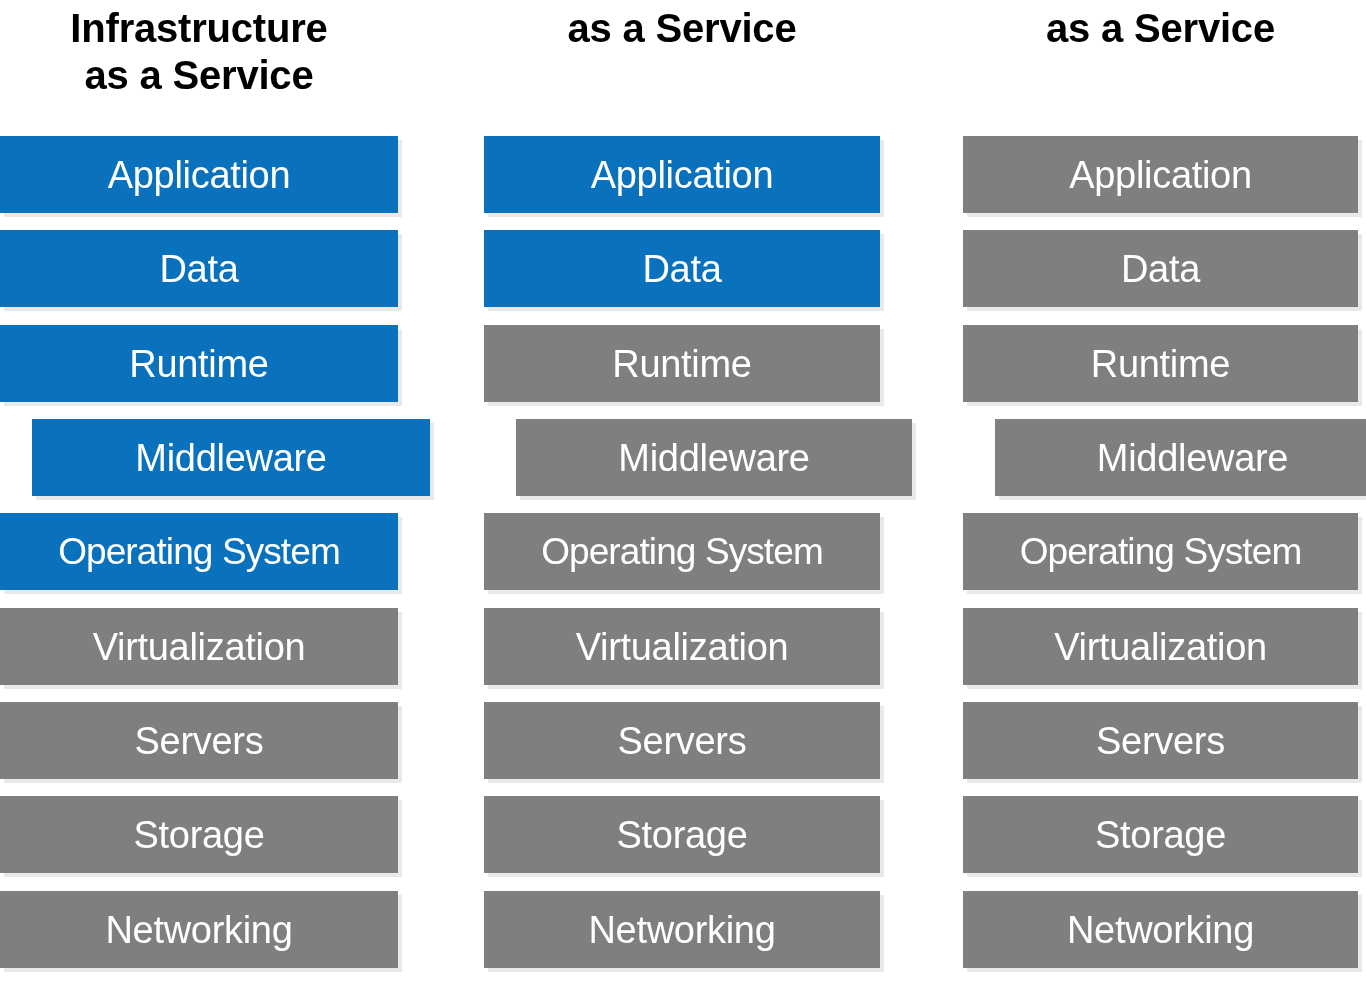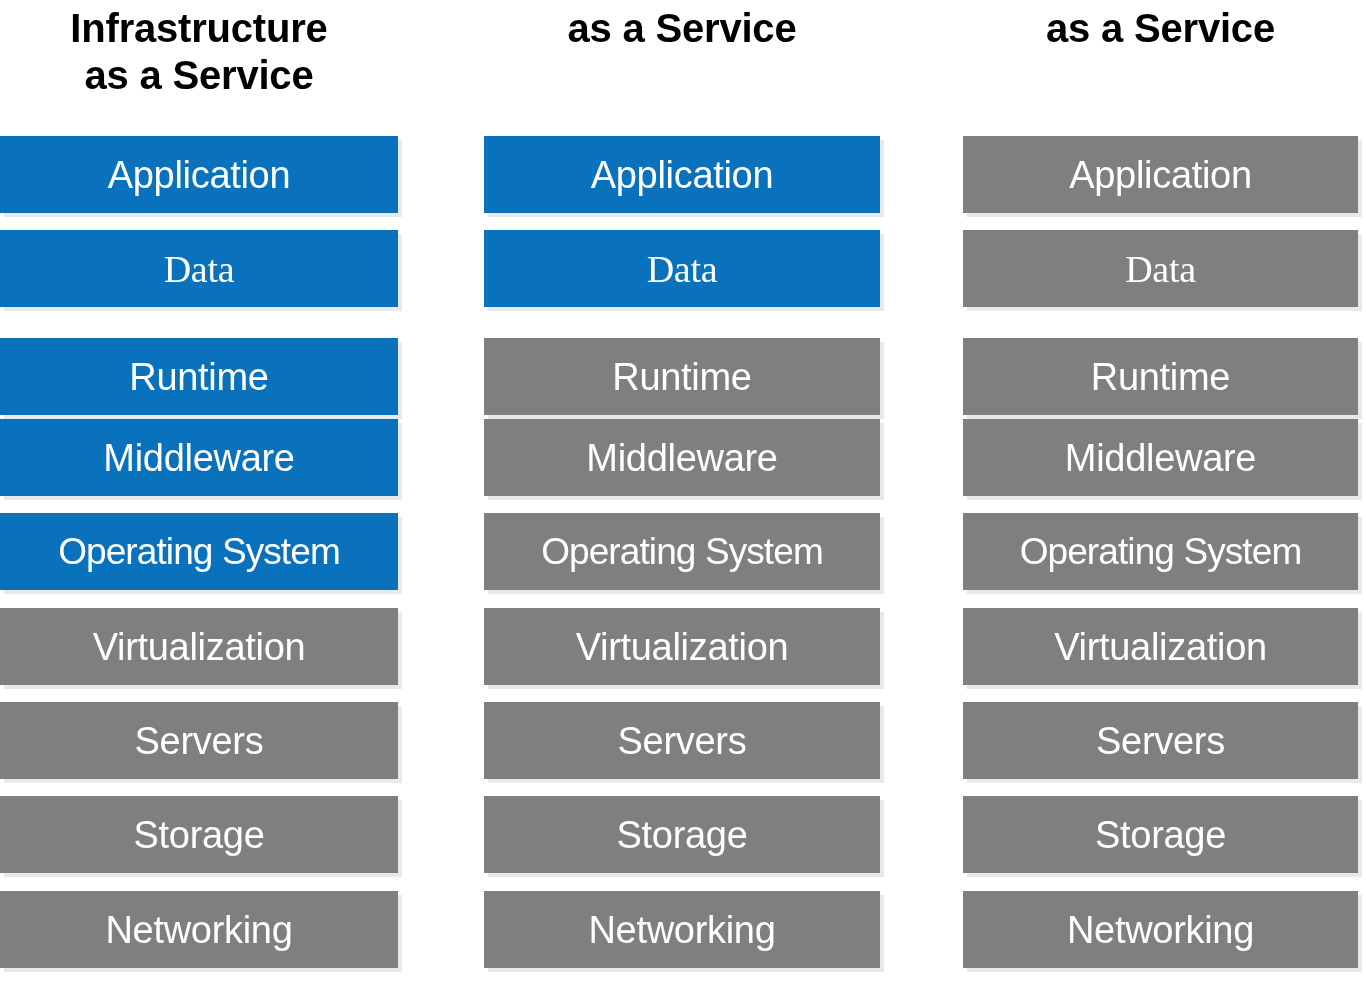--- a/index.html
+++ b/index.html
@@ -84,23 +84,23 @@
     white-space: nowrap;
     box-shadow: 4px 4px 0 0 #e9e9e9;
     user-select: none;
   }
 
   .layer-box.fill-blue { background-color: #0A72BD; }
   .layer-box.fill-gray { background-color: #7F7F7F; }
 
   
   .row-0 { top: 0px;   }
-  .row-1 { top: 94px; font-family: Liberation Serif, serif;  }
-  .row-2 { top: 202px; }
-  .row-3 { top: 283px; }
+  .row-1 { top: 94px;  }
+  .row-2 { top: 189px; }
+  .row-3 { top: 283px; margin-left: 32px; }
   .row-4 { top: 377px; }
   .row-5 { top: 472px; text-align: right; }
   .row-6 { top: 566px; text-align: center; }
   .row-7 { top: 660px; }
   .row-8 { top: 755px; }
 
   
   .layer-box[data-long="true"] {
     font-size: 37px;
     letter-spacing: -0.9px;

